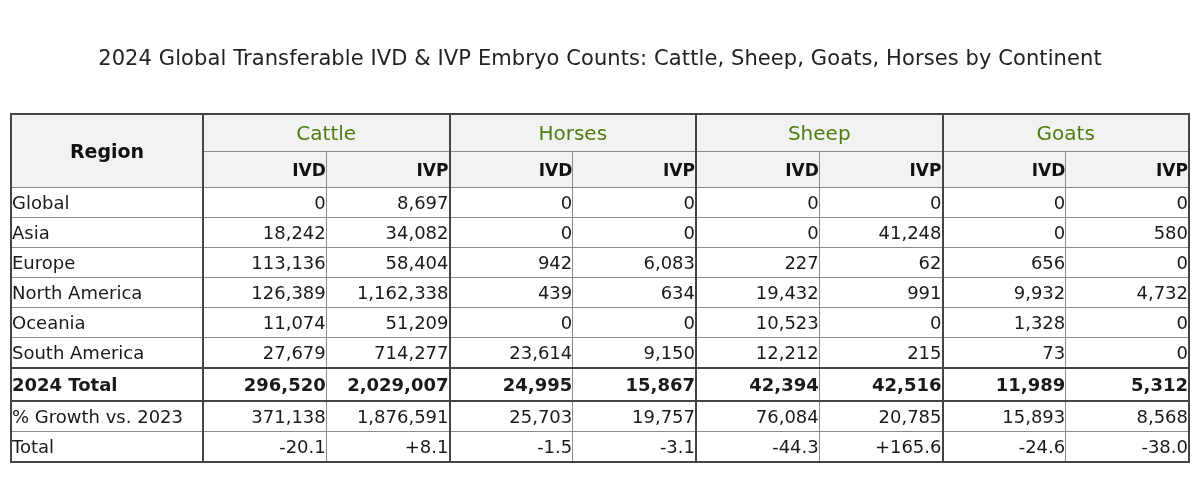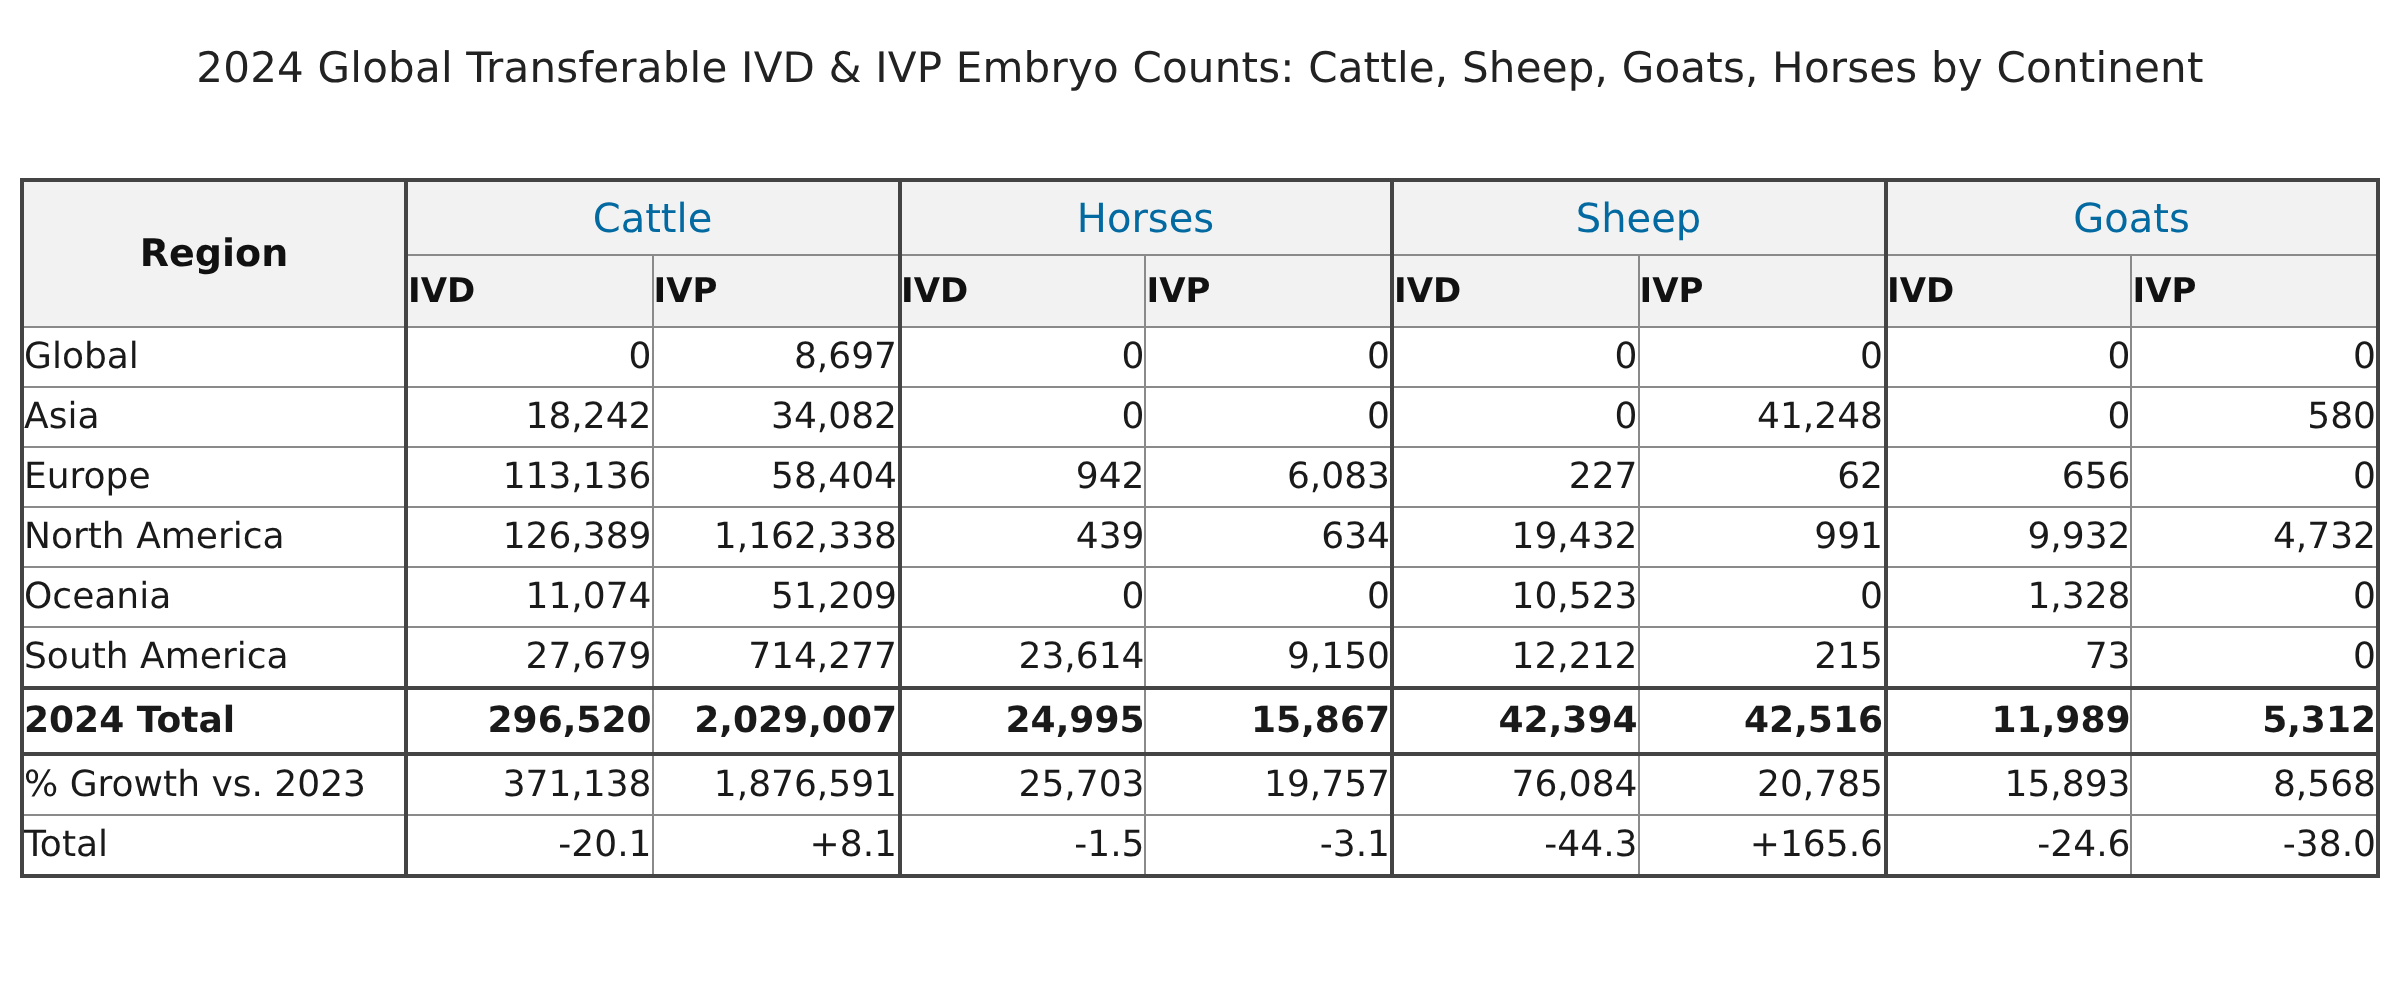--- a/index.html
+++ b/index.html
@@ -18,21 +18,21 @@
     position: relative;
     width: 1200px;
     height: 500px;
     box-sizing: border-box;
   }
   .title {
     text-align: center;
     font-size: 21px;
     font-weight: 400;
     color: #222222;
-    padding-top: 22px;
+    padding-top: 46px;
     letter-spacing: 0.1px;
   }
   .table-wrap {
     padding: 27px 10px 0 10px;
   }
   table.data {
     width: 1180px;
     margin: 16px auto;
     border-collapse: collapse;
     table-layout: fixed;
@@ -55,27 +55,27 @@
     vertical-align: middle;
     height: 72px;
     color: #111;
   }
   th.group-head {
     background: #f2f2f2;
     font-weight: 400;
     font-size: 20px;
     text-align: center;
     height: 36px;
-    color: #0369a1;
+    color: #4d7c0f;
   }
   th.sub-head {
     background: #f2f2f2;
     font-weight: bold;
     font-size: 17px;
-    text-align: left;
+    text-align: right;
     height: 35px;
     color: #111;
   }
   td.region-cell {
     text-align: left;
     padding-left: 8px;
     height: 29px;
     font-size: 18px;
     white-space: nowrap;
   }

